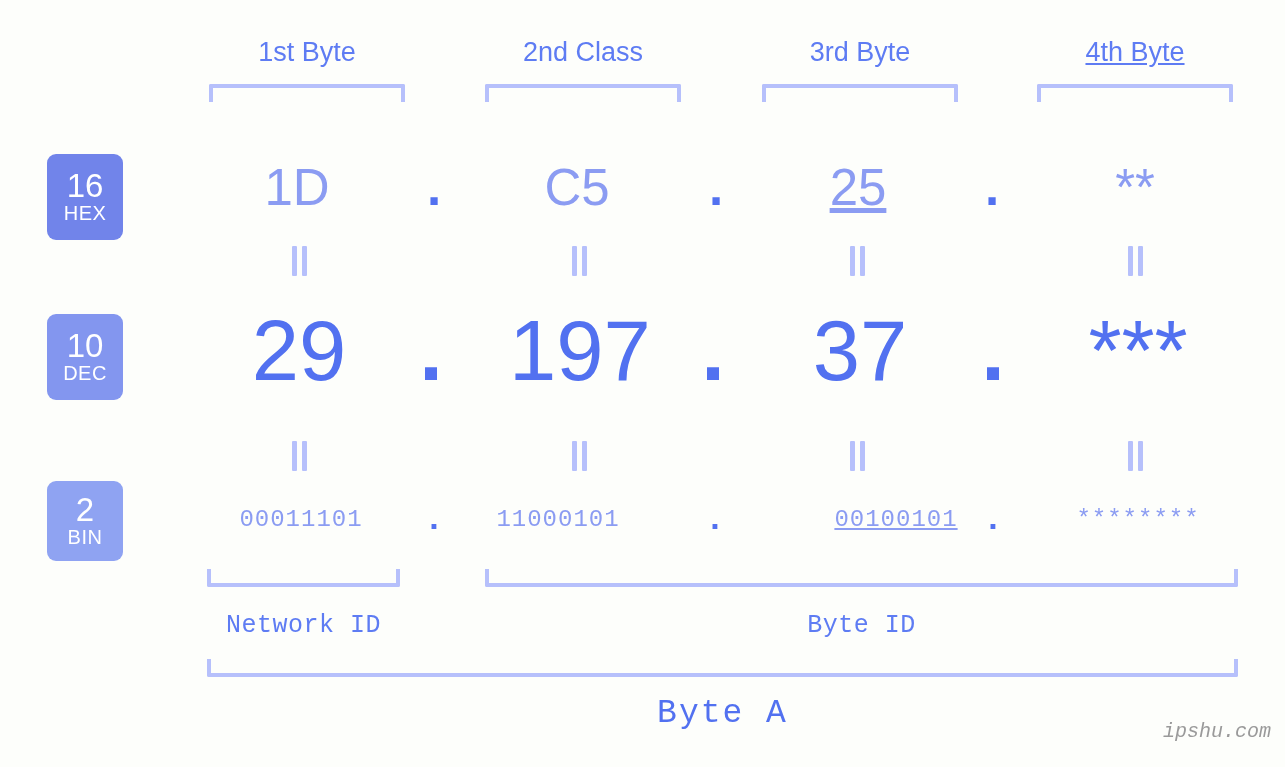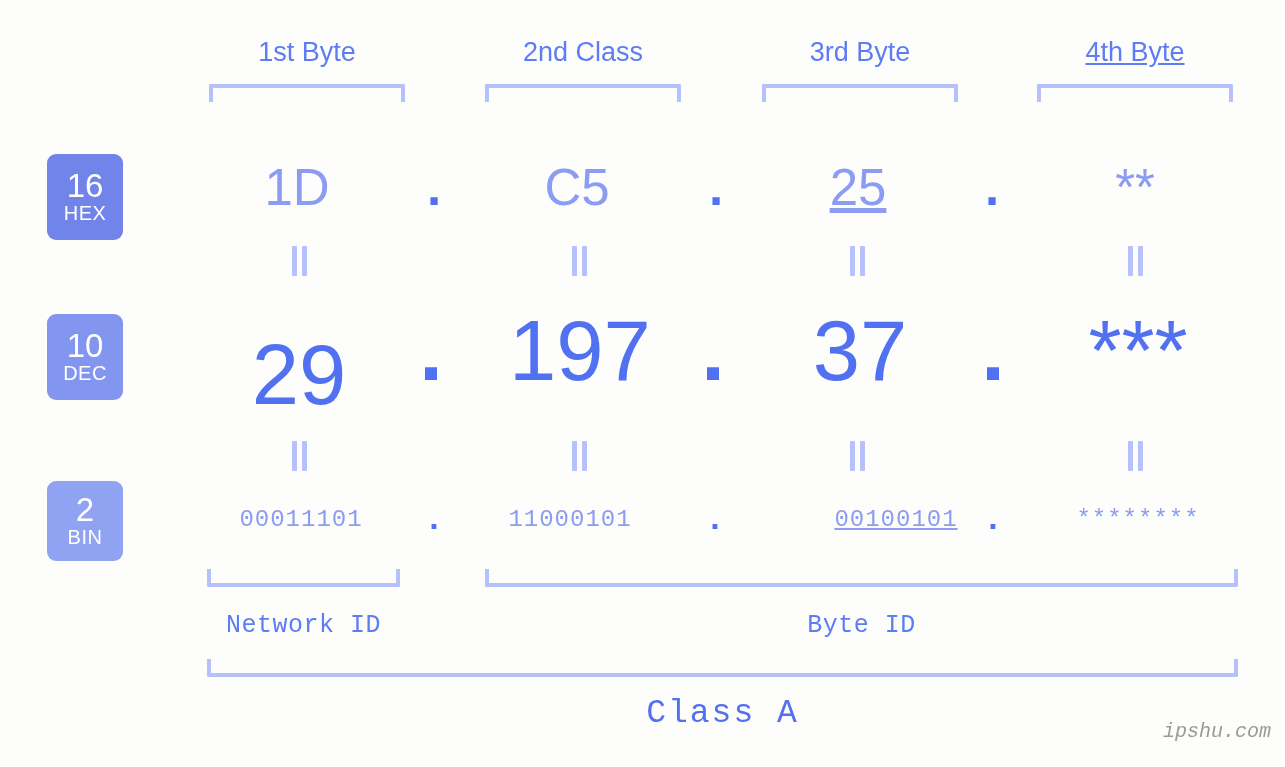--- a/index.html
+++ b/index.html
@@ -249,21 +249,21 @@
   </div>
   <div class="eq" style="left:845px; top:246px;">
     <span class="l"></span>
       <span class="r"></span>
   </div>
   <div class="eq" style="left:1123px; top:246px;">
     <span class="l"></span>
       <span class="r"></span>
   </div>
 
-  <div class="cell dec-val" style="left:201px; width:196px;margin-top:24px;">29</div>
+  <div class="cell dec-val" style="left:201px; width:196px;">29</div>
   <div class="cell dec-dot" style="left:400px; width:62px;">.</div>
   <div class="cell dec-val" style="left:482px; width:196px;">197</div>
   <div class="cell dec-dot" style="left:682px; width:62px;">.</div>
   <div class="cell dec-val" style="left:762px; width:196px;">37</div>
   <div class="cell dec-dot" style="left:962px; width:62px;">.</div>
   <div class="cell dec-val" style="left:1038px; width:200px;">***</div>
 
   <div class="eq" style="left:287px; top:441px;">
     <span class="l"></span>
       <span class="r"></span>
@@ -276,30 +276,30 @@
     <span class="l"></span>
       <span class="r"></span>
   </div>
   <div class="eq" style="left:1123px; top:441px;">
     <span class="l"></span>
       <span class="r"></span>
   </div>
 
   <div class="cell bin-val" style="left:203px; width:196px;">00011101</div>
   <div class="cell bin-dot" style="left:404px; width:60px;">.</div>
-  <div class="cell bin-val" style="left:472px; width:196px;">11000101</div>
+  <div class="cell bin-val" style="left:460px; width:196px;">11000101</div>
   <div class="cell bin-dot" style="left:685px; width:60px;">.</div>
   <div class="cell bin-val" style="left:798px; width:196px;text-decoration:underline;">00100101</div>
   <div class="cell bin-dot" style="left:963px; width:60px;">.</div>
   <div class="cell bin-val" style="left:1038px; width:200px;">********</div>
 
   <div class="bracket up" style="left:207px; top:569px; width:193px;"></div>
   <div class="bracket up" style="left:485px; top:569px; width:753px;"></div>
 
   <div class="section-label" style="left:207px; width:193px; top:608px;">Network ID</div>
   <div class="section-label" style="left:485px; width:753px; top:608px;">Byte ID</div>
 
   <div class="bracket up" style="left:207px; top:659px; width:1031px;"></div>
-  <div id="class-label" style="left:207px; width:1031px; top:691px;">Class A</div>
+  <div id="class-label" style="left:207px; width:1031px; top:691px;">Byte A</div>
 
   <div id="watermark">ipshu.com</div>
 
 </div>
 
 </body></html>

